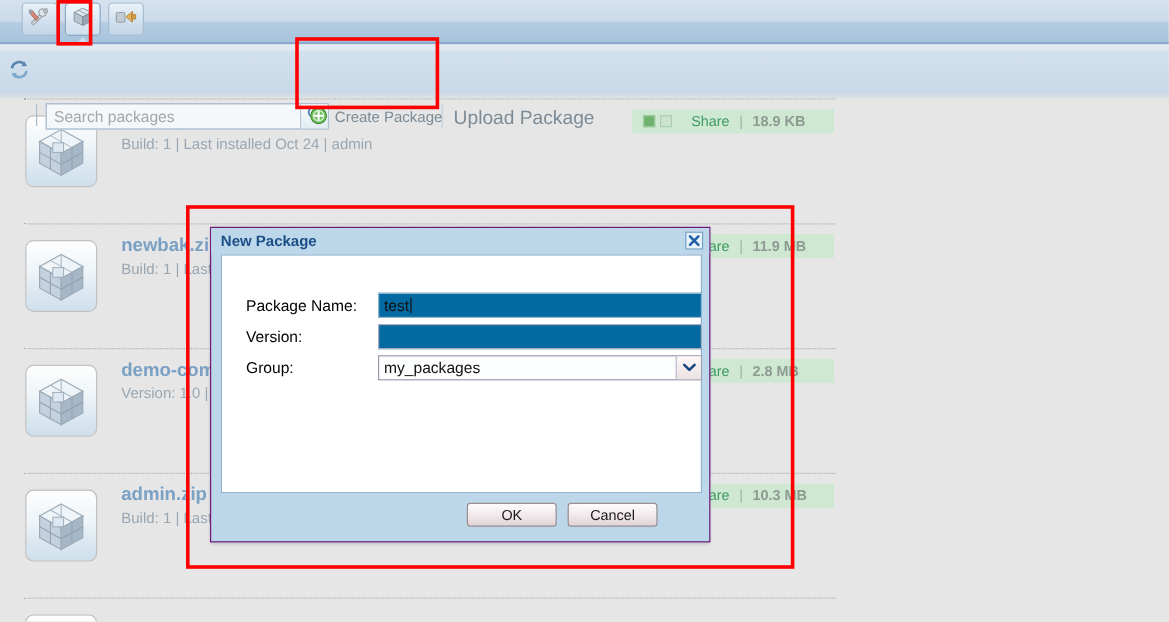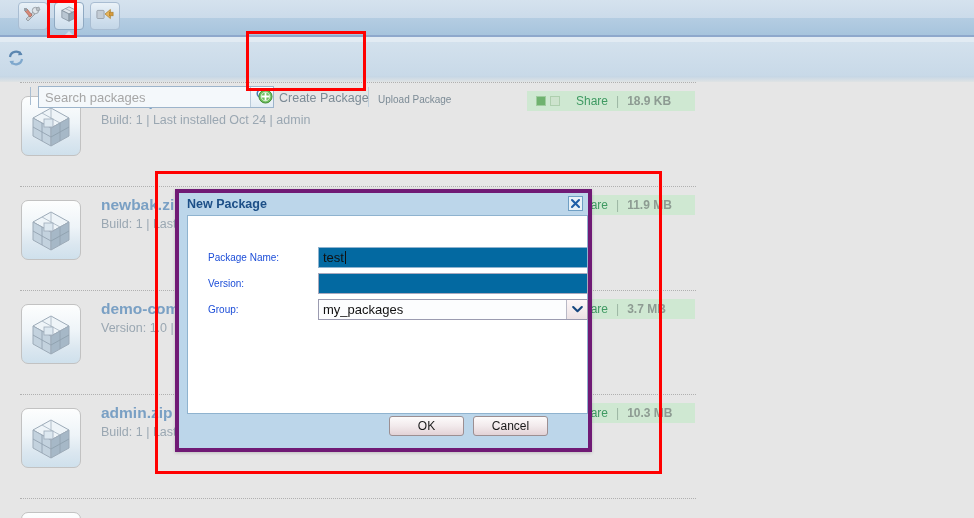--- a/index.html
+++ b/index.html
@@ -124,21 +124,21 @@
     display: flex; align-items: center; gap: 6px;
     font-size: 12.5px;
     color: #7c8b96;
     white-space: nowrap;
   }
   #btn-upload-package {
     position: absolute;
     left: 378px; top: 46px;
     height: 22px;
     display: flex; align-items: center;
-    font-size: 10px;
+    font-size: 16px;
     color: #7c8b96;
     white-space: nowrap;
   }
   .vert-sep {
     position: absolute;
     left: 368px; top: 45px;
     width: 1px; height: 20px;
     background: #c0cfdc;
   }
 
@@ -227,21 +227,21 @@
   #annot-tab   { left: 47px;  top: 0px;   width: 30px;  height: 38px; }
   #annot-create{ left: 246px; top: 31px;  width: 120px; height: 60px; }
   #annot-dialog{ left: 155px; top: 171px; width: 507px; height: 303px; }
 
   
   #dialog {
     position: absolute;
     left: 175px; top: 189px;
     width: 417px; height: 263px;
     background: #bcd6ea;
-    border: 4px solid #701a75;
+    border: 1px solid #701a75;
     box-sizing: border-box;
     z-index: 50;
     box-shadow: 0 1px 3px rgba(0,0,0,0.18);
   }
   #dialog-titlebar {
     position: absolute;
     left: 0; top: 0;
     width: 100%; height: 22px;
     display: flex; align-items: center;
     padding-left: 8px;
@@ -272,22 +272,22 @@
   }
   .form-row {
     position: absolute;
     left: 20px;
     height: 22px;
     display: flex;
     align-items: center;
   }
   .form-label {
     width: 110px;
-    font-size: 10px;
-    color: #1d4ed8;
+    font-size: 13px;
+    color: #000000;
   }
   .form-input {
     width: 270px; height: 21px;
     box-sizing: border-box;
     background: #0369a1;
     border: 1px solid #8fb3cf;
     font-size: 13px;
     color: #111;
     padding: 0 4px;
     display: flex;
@@ -502,21 +502,21 @@
         <rect x="22" y="22" width="9" height="8" fill="#dde8f0" stroke="#9dabb8" stroke-width="0.8"></rect>
       </svg>
     </div>
     <div class="pkg-title">demo-component.zip</div>
     <div class="pkg-meta">Version: 1.0 | Last installed Oct 24 | admin</div>
     <div class="share-badge">
       <span class="sq sq-filled"></span>
       <span class="sq sq-empty"></span>
       <span class="share-label">Share</span>
       <span class="share-pipe">|</span>
-      <span class="share-size">3.7 MB</span>
+      <span class="share-size">2.8 MB</span>
     </div>
   </div>
 
   <div class="pkg-row" style="top:312px;">
     <div class="pkg-sep"></div>
     <div class="pkg-icon">
       <svg width="58" height="58" viewBox="0 0 58 58">
         <path d="M29 11 L47 21 L29 31 L11 21 Z" fill="#eef4f8" stroke="#9dabb8" stroke-width="1"></path>
         <path d="M11 21 L29 31 L29 49 L11 39 Z" fill="#c3d2de" stroke="#9dabb8" stroke-width="1"></path>
         <path d="M47 21 L29 31 L29 49 L47 39 Z" fill="#a6b8c7" stroke="#9dabb8" stroke-width="1"></path>

